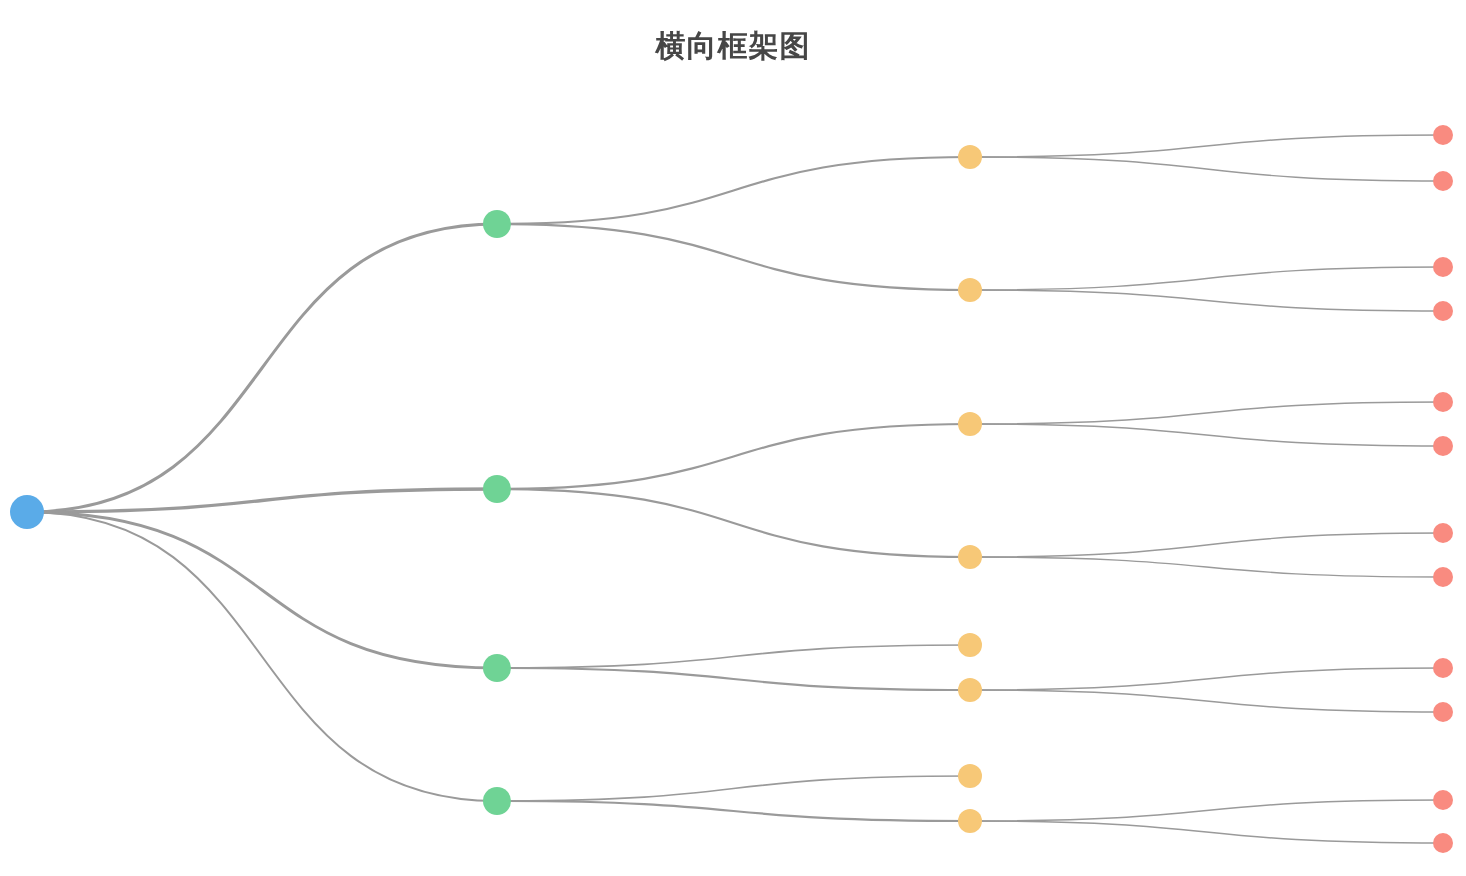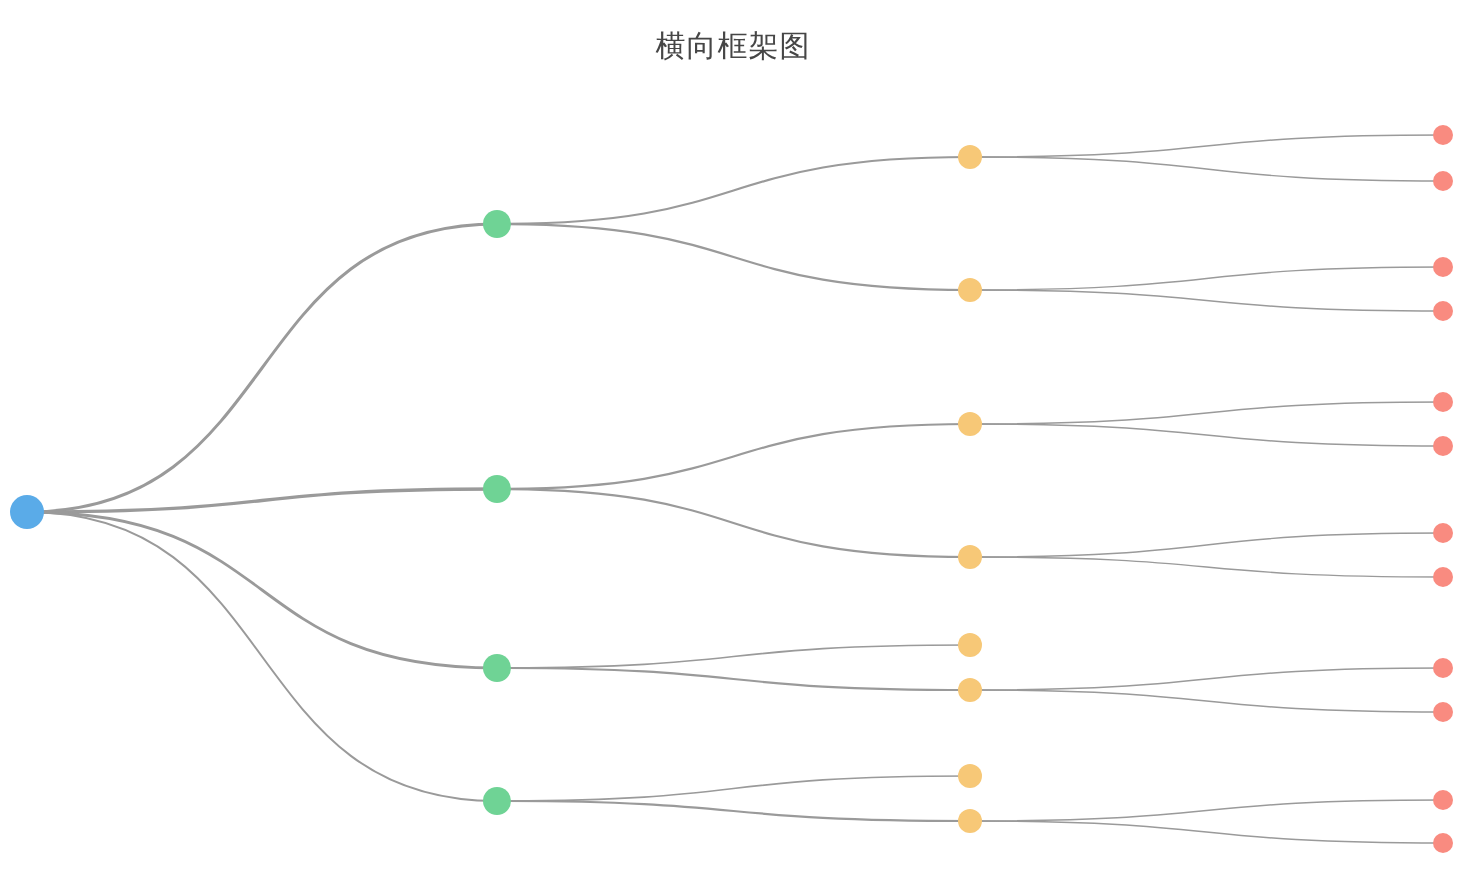--- a/index.html
+++ b/index.html
@@ -17,21 +17,21 @@
     background: #ffffff;
     overflow: hidden;
   }
   #chart-title {
     position: absolute;
     left: 0;
     top: 26px;
     width: 1466px;
     text-align: center;
     font-size: 30px;
-    font-weight: normal;
+    font-weight: bold;
     color: #464646;
     letter-spacing: 1px;
     line-height: 40px;
     user-select: none;
   }
   #tree-svg {
     position: absolute;
     left: 0;
     top: 0;
     width: 1466px;

